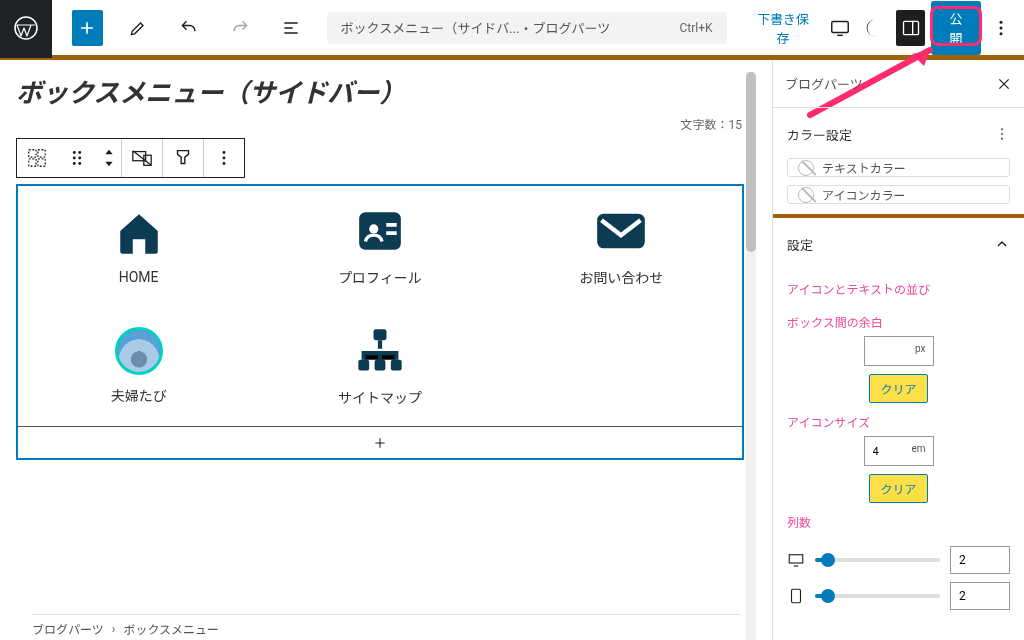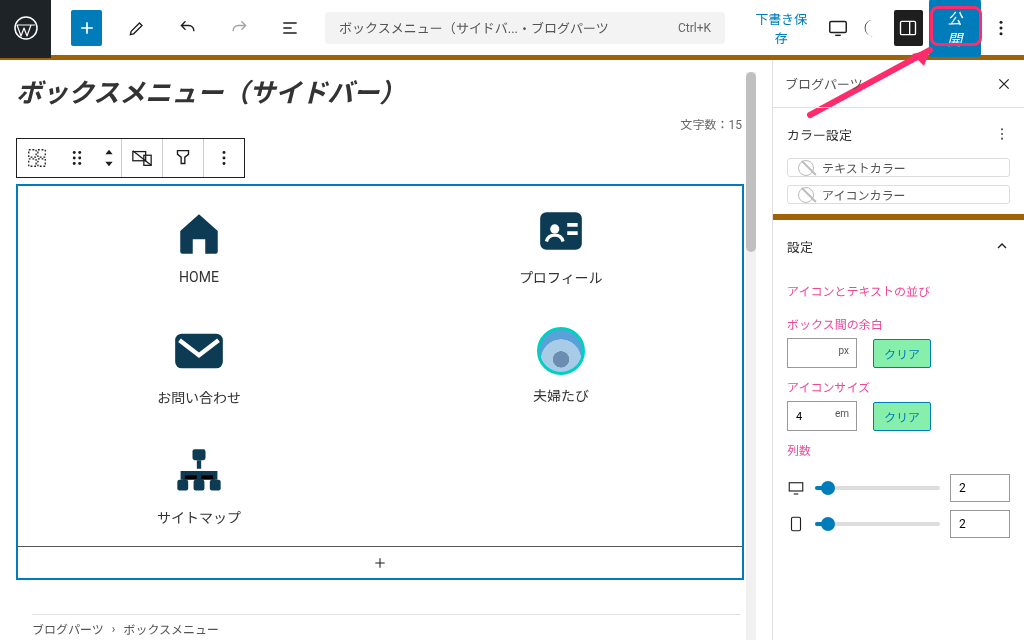--- a/index.html
+++ b/index.html
@@ -18,40 +18,40 @@
   
   .topbar { height: 60px; border-bottom: 5px solid #a16207; display: flex; align-items: center; padding: 0 8px 0 0; gap: 20px; position: relative; }
   .topbar .wp-logo { width: 60px; height: 60px; background: #1d2327; display: flex; align-items: center; justify-content: center; color: #fff; }
   .topbar .icon-btn { width: 36px; height: 36px; border: none; background: transparent; display: flex; align-items: center; justify-content: center; color: #1e1e1e; border-radius: 2px; }
   .topbar .icon-btn.blue { background: var(--wp-blue); color: #fff; }
   .topbar .center { flex: 1; display: flex; justify-content: center; }
   .topbar .doc-pill { width: 400px; height: 32px; background: #f3f3f3; border-radius: 4px; display: flex; align-items: center; justify-content: space-between; padding: 0 14px; color: #555; font-size: 13px; }
   .topbar .doc-pill .shortcut { color: #666; font-size: 12px; }
   .topbar .right { display: flex; align-items: center; gap: 6px; }
   .topbar .save-draft { color: var(--wp-blue); font-size: 13px; padding: 6px 10px; background: none; border: none; }
-  .topbar .primary { background: var(--wp-blue); color: #fff; border: none; font-size: 15px; padding: 8px 14px; border-radius: 3px; font-style: italic; }
+  .topbar .primary { background: var(--wp-blue); color: #fff; border: none; font-size: 13px; padding: 8px 14px; border-radius: 3px; }
   .annotate-box { position: absolute; border: 3px solid var(--annotate); border-radius: 8px; pointer-events: none; }
   .annotate-arrow { position: absolute; pointer-events: none; }
 
   .workspace { display: flex; height: calc(100% - 60px); }
 
   
   .editor { flex: 1; overflow: hidden; position: relative; padding: 12px 16px 0 16px; }
   .editor-scroll { height: 100%; overflow: hidden; position: relative; }
   .editor-scroll::after { content: ""; position: absolute; right: 0; top: 0; bottom: 0; width: 10px; background: #f1f1f1; }
   .editor-scroll::before { content: ""; position: absolute; right: 0; top: 0; width: 10px; height: 180px; background: #c0c0c0; border-radius: 5px; z-index: 1; }
   .title { font-size: 26px; font-weight: 700; color: #333; margin-bottom: 6px; font-style: italic; }
   .word-count { text-align: right; color: #666; font-size: 12px; margin-bottom: 6px; padding-right: 14px; }
   .block-toolbar { display: inline-flex; border: 1px solid #1e1e1e; background: #fff; height: 40px; margin-bottom: 6px; }
   .block-toolbar .grp { display: flex; align-items: center; border-right: 1px solid #ccc; }
   .block-toolbar .grp:last-child { border-right: none; }
   .block-toolbar .tb { width: 40px; height: 38px; display: flex; align-items: center; justify-content: center; background: none; border: none; }
 
   .boxmenu { border: 2px solid var(--wp-blue); width: calc(100% - 12px); }
-  .boxgrid { display: grid; grid-template-columns: 1fr 1fr; }
+  .boxgrid { display: grid; grid-template-columns: 1fr 1fr 1fr; }
   .boxcell { height: 120px; display: flex; flex-direction: column; align-items: center; justify-content: center; gap: 10px; }
   .boxcell .lbl { font-size: 14px; color: #333; }
   .boxcell .ico { width: 52px; height: 52px; color: var(--accent-dark); display: flex; align-items: center; justify-content: center; }
   .addrow { border-top: 1px solid #555; height: 32px; display: flex; align-items: center; justify-content: center; }
 
   .avatar { width: 48px; height: 48px; border-radius: 50%; border: 3px solid var(--teal); background: radial-gradient(circle at 50% 70%, #6a8db0 0 22%, #a8cbe8 23% 55%, #5aa1d8 56% 100%); }
   .band { width: 54px; height: 54px; background: #111; padding: 4px; display: grid; grid-template-rows: 4px 1fr 4px; gap: 2px; }
   .band .film { background: repeating-linear-gradient(90deg, #fff 0 4px, #111 4px 8px); }
   .band .art { background: linear-gradient(135deg, #e8b040 0 30%, #d74 30% 50%, #58a 50% 70%, #fff 70% 100%); }
 
@@ -59,36 +59,36 @@
   .crumb { position: absolute; bottom: 0; left: 16px; right: 16px; border-top: 1px solid #e0e0e0; height: 26px; display: flex; align-items: center; gap: 8px; font-size: 12px; color: #555; padding-top: 2px; }
 
   
   .sidebar { width: 252px; border-left: 1px solid #e0e0e0; display: flex; flex-direction: column; font-size: 13px; overflow: hidden; }
   .tabs { display: flex; align-items: center; border-bottom: 1px solid #e0e0e0; height: 48px; position: relative; }
   .tabs .tab { flex: 0 0 auto; padding: 0 12px; height: 100%; display: flex; align-items: center; color: #555; border: none; background: none; font-size: 13px; }
   .tabs .tab.active { color: #000; font-weight: 600; position: relative; }
   .tabs .tab.active::after { content: ""; position: absolute; left: 6px; right: 6px; bottom: -1px; height: 3px; background: var(--wp-blue); }
   .tabs .close { margin-left: auto; width: 40px; height: 40px; border: none; background: none; display: flex; align-items: center; justify-content: center; }
 
-  .panel { padding: 10px 14px; border-bottom: 6px solid #a16207; }
+  .panel { padding: 10px 14px; border-bottom: 4px solid #a16207; }
   .panel-head { display: flex; align-items: center; justify-content: space-between; height: 32px; color: #333; }
   .chip { display: flex; align-items: center; gap: 8px; border: 1px solid #ddd; border-radius: 3px; padding: 0 10px; margin-top: 8px; color: #555; font-size: 12px; }
   .chip .circ { width: 16px; height: 16px; border: 1.5px solid #bbb; border-radius: 50%; position: relative; }
   .chip .circ::after { content: ""; position: absolute; inset: 0; margin: auto; width: 20px; height: 1.5px; background: #bbb; transform: rotate(45deg); }
 
   .field { padding: 10px 14px 0 14px; }
   .field .flabel { font-size: 12px; color: #ec4899; margin-bottom: 6px; display: block; }
   .segment { display: inline-flex; border: 1px solid #555; }
   .segment .seg { padding: 6px 12px; font-size: 12px; border: none; background: #fff; }
   .segment .seg.on { background: var(--wp-blue); color: #fff; }
-  .inline-row { display: flex; align-items: center; gap: 16px; }
+  .inline-row { display: flex; align-items: center; gap: 8px; flex-direction: column; }
   .sm-input { width: 70px; height: 30px; border: 1px solid #999; font-size: 11px; text-align: right; padding-right: 18px; position: relative; }
   .unitwrap { position: relative; }
   .unitwrap .unit { position: absolute; right: 8px; top: 7px; font-size: 10px; color: #555; pointer-events: none; }
-  .link-btn { border: 1px solid var(--wp-blue); color: var(--wp-blue); background: #86efac; padding: 5px 10px; font-size: 12px; border-radius: 2px; }
+  .link-btn { border: 1px solid var(--wp-blue); color: var(--wp-blue); background: #fde047; padding: 5px 10px; font-size: 12px; border-radius: 2px; }
 
   .col-row { display: flex; align-items: center; gap: 10px; padding: 4px 14px; }
   .col-row .slider { flex: 1; height: 4px; background: #ddd; position: relative; border-radius: 2px; }
   .col-row .slider .fill { position: absolute; left: 0; top: 0; bottom: 0; width: 10%; background: var(--wp-blue); border-radius: 2px; }
   .col-row .slider .knob { position: absolute; left: 10%; top: 50%; width: 14px; height: 14px; background: var(--wp-blue); border-radius: 50%; transform: translate(-50%, -50%); }
   .col-row .val { width: 60px; height: 28px; border: 1px solid #999; font-size: 12px; padding: 0 8px; }
   svg { display: block; }
 </style>
 </head>
 <body>

